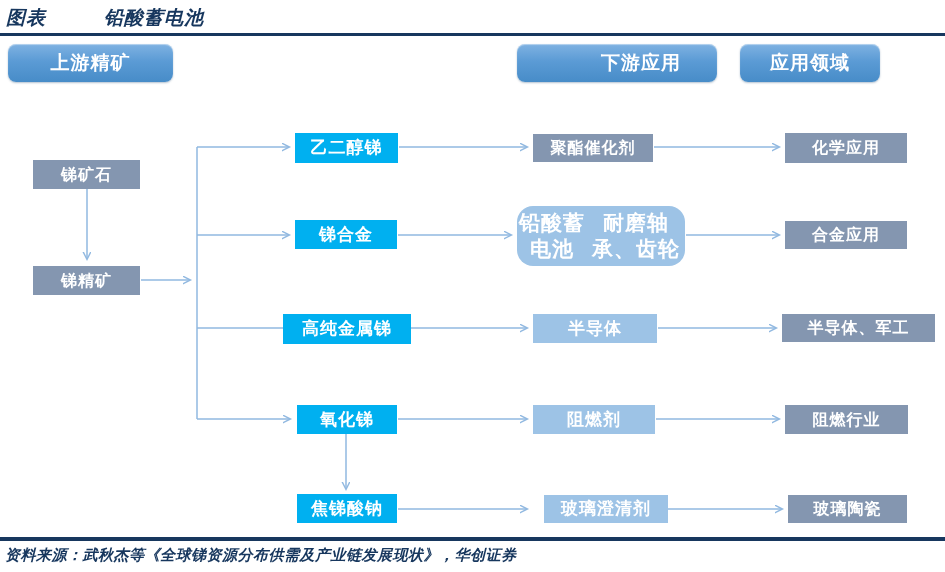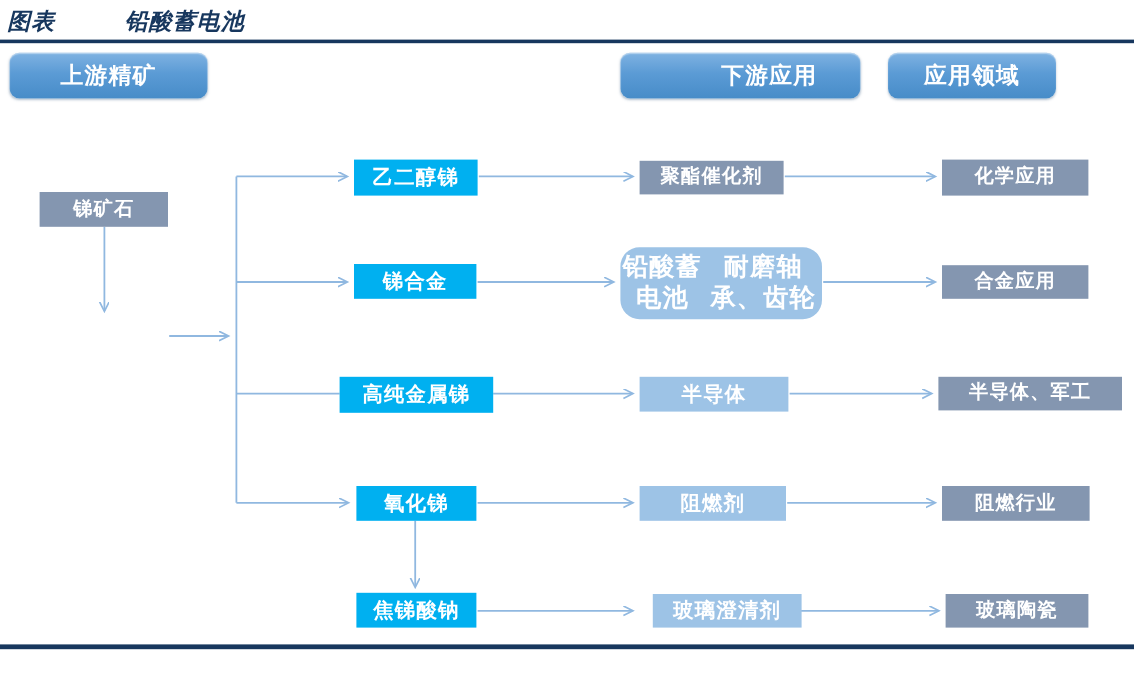--- a/index.html
+++ b/index.html
@@ -87,20 +87,23 @@
       <path d="M686,235 L779,235" marker-end="url(#arr)"></path>
       <path d="M658,328 L776,328" marker-end="url(#arr)"></path>
       <path d="M656,419 L779,419" marker-end="url(#arr)"></path>
       <path d="M658,509 L782,509" marker-end="url(#arr)"></path>
     </g>
   </svg>
 
   <div class="node slate" style="left:33px;top:160px;width:107px;height:29px;">
       <span>锑矿石</span>
     </div>
+  <div class="node slate" style="left:33px;top:266px;width:107px;height:29px;">
+      <span>锑精矿</span>
+    </div>
 
   <div class="node bright" style="left:295px;top:133px;width:103px;height:30px;">
       <span>乙二醇锑</span>
     </div>
   <div class="node bright" style="left:295px;top:220px;width:102px;height:29px;">
       <span>锑合金</span>
     </div>
   <div class="node bright" style="left:283px;top:314px;width:128px;height:30px;">
       <span>高纯金属锑</span>
     </div>
@@ -138,14 +141,15 @@
       <span>半导体、军工</span>
     </div>
   <div class="node slate" style="left:785px;top:405px;width:123px;height:29px;">
       <span>阻燃行业</span>
     </div>
   <div class="node slate" style="left:788px;top:495px;width:119px;height:28px;">
       <span>玻璃陶瓷</span>
     </div>
 
   <div class="rule-bottom"></div>
+  <div class="source-row">资料来源：武秋杰等《全球锑资源分布供需及产业链发展现状》，华创证券</div>
 
 </div>
 
 </body></html>

